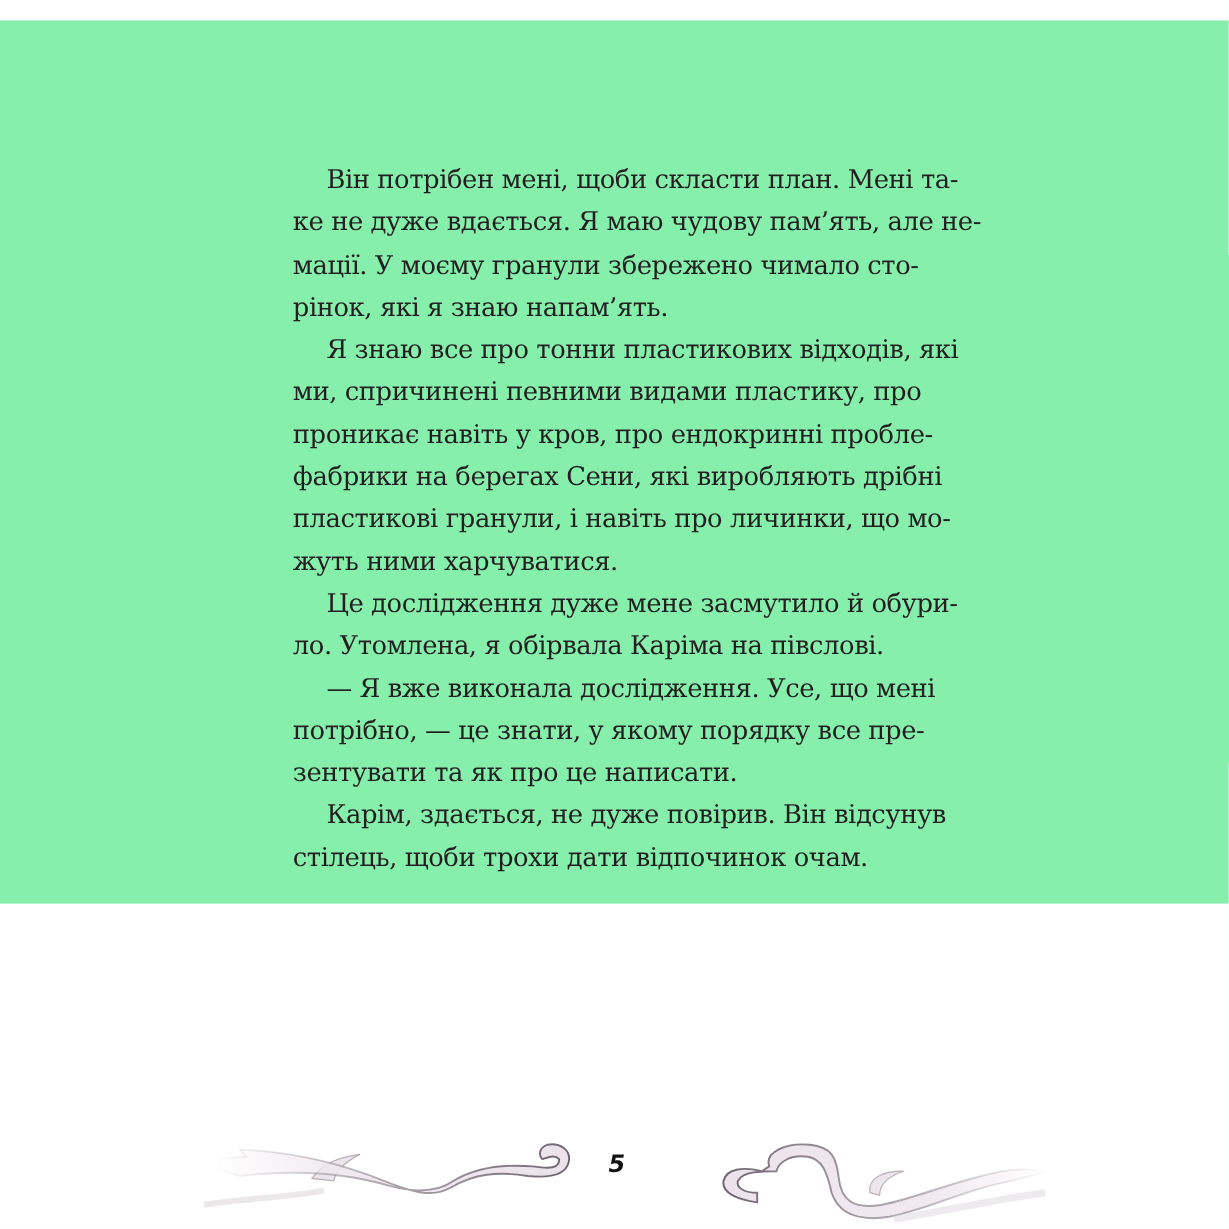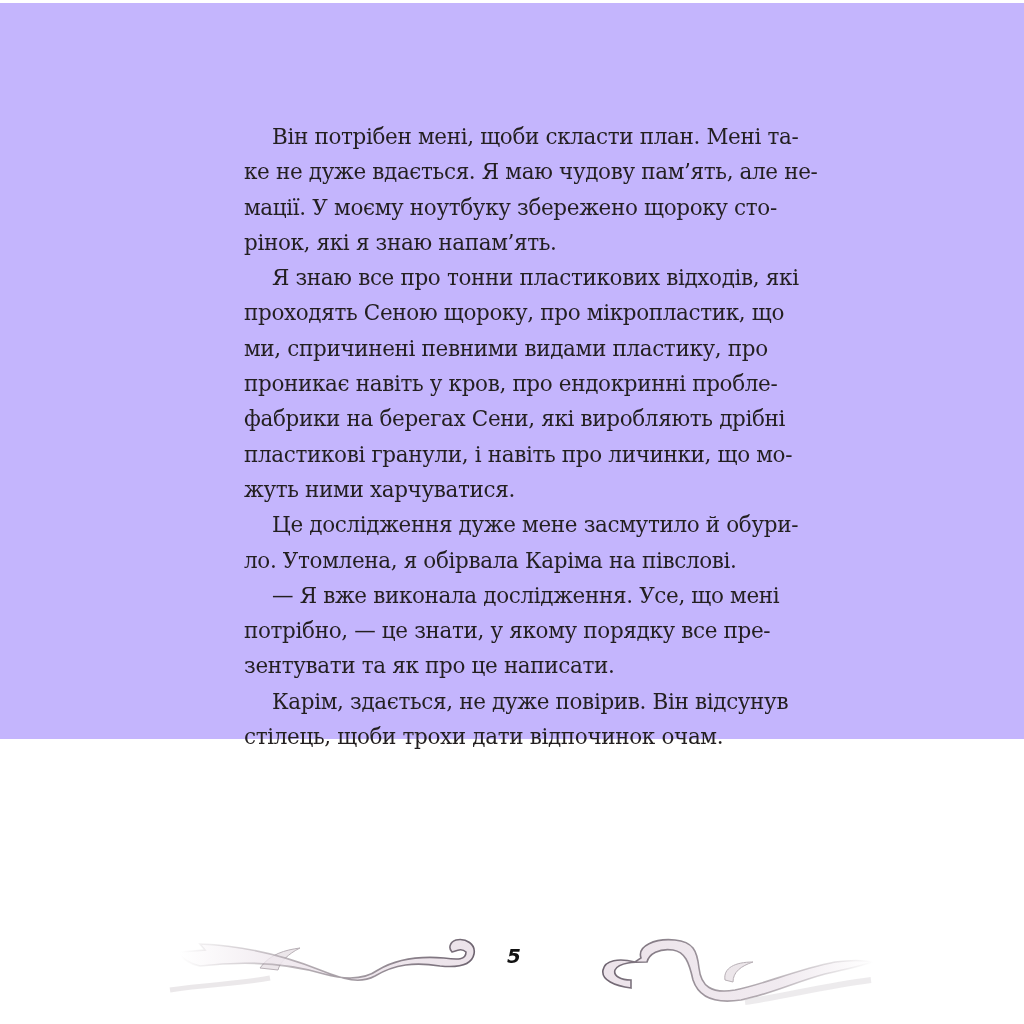--- a/index.html
+++ b/index.html
@@ -8,24 +8,24 @@
     background: #ffffff;
   }
   body {
     width: 1024px;
     height: 1024px;
     position: relative;
     overflow: hidden;
   }
   .page {
     position: absolute;
-    left: 0; top: 3px;
+    left: 0; top: 17px;
     width: 1024px;
     height: 736px;
-    background: #c4b5fd;
+    background: #86efac;
   }
   .text-column {
     position: absolute;
     left: 244px;
     top: 116px;
     width: 540px;
     font-family: "DejaVu Serif", "Liberation Serif", serif;
     font-size: 21.5px;
     line-height: 35.3px;
     color: #231f20;
@@ -76,25 +76,24 @@
 </style>
 </head>
 <body>
 
 <div class="page">
   <div class="text-column">
 
     <span class="line indent">Він потрібен мені, щоби скласти план. Мені та-</span>
     <span class="line">ке не дуже вдається. Я маю чудову пам’ять, але не-</span>
 
-    <span class="line">мації. У моєму ноутбуку збережено щороку сто-</span>
+    <span class="line">мації. У моєму гранули збережено чимало сто-</span>
     <span class="line">рінок, які я знаю напам’ять.</span>
 
     <span class="line indent">Я знаю все про тонни пластикових відходів, які</span>
-    <span class="line">проходять Сеною щороку, про мікропластик, що</span>
     <span class="line">ми, спричинені певними видами пластику, про</span>
     <span class="line">проникає навіть у кров, про ендокринні пробле-</span>
     <span class="line">фабрики на берегах Сени, які виробляють дрібні</span>
     <span class="line">пластикові гранули, і навіть про личинки, що мо-</span>
     <span class="line">жуть ними харчуватися.</span>
 
     <span class="line indent">Це дослідження дуже мене засмутило й обури-</span>
     <span class="line">ло. Утомлена, я обірвала Каріма на півслові.</span>
 
     <span class="line indent">— Я вже виконала дослідження. Усе, що мені</span>

